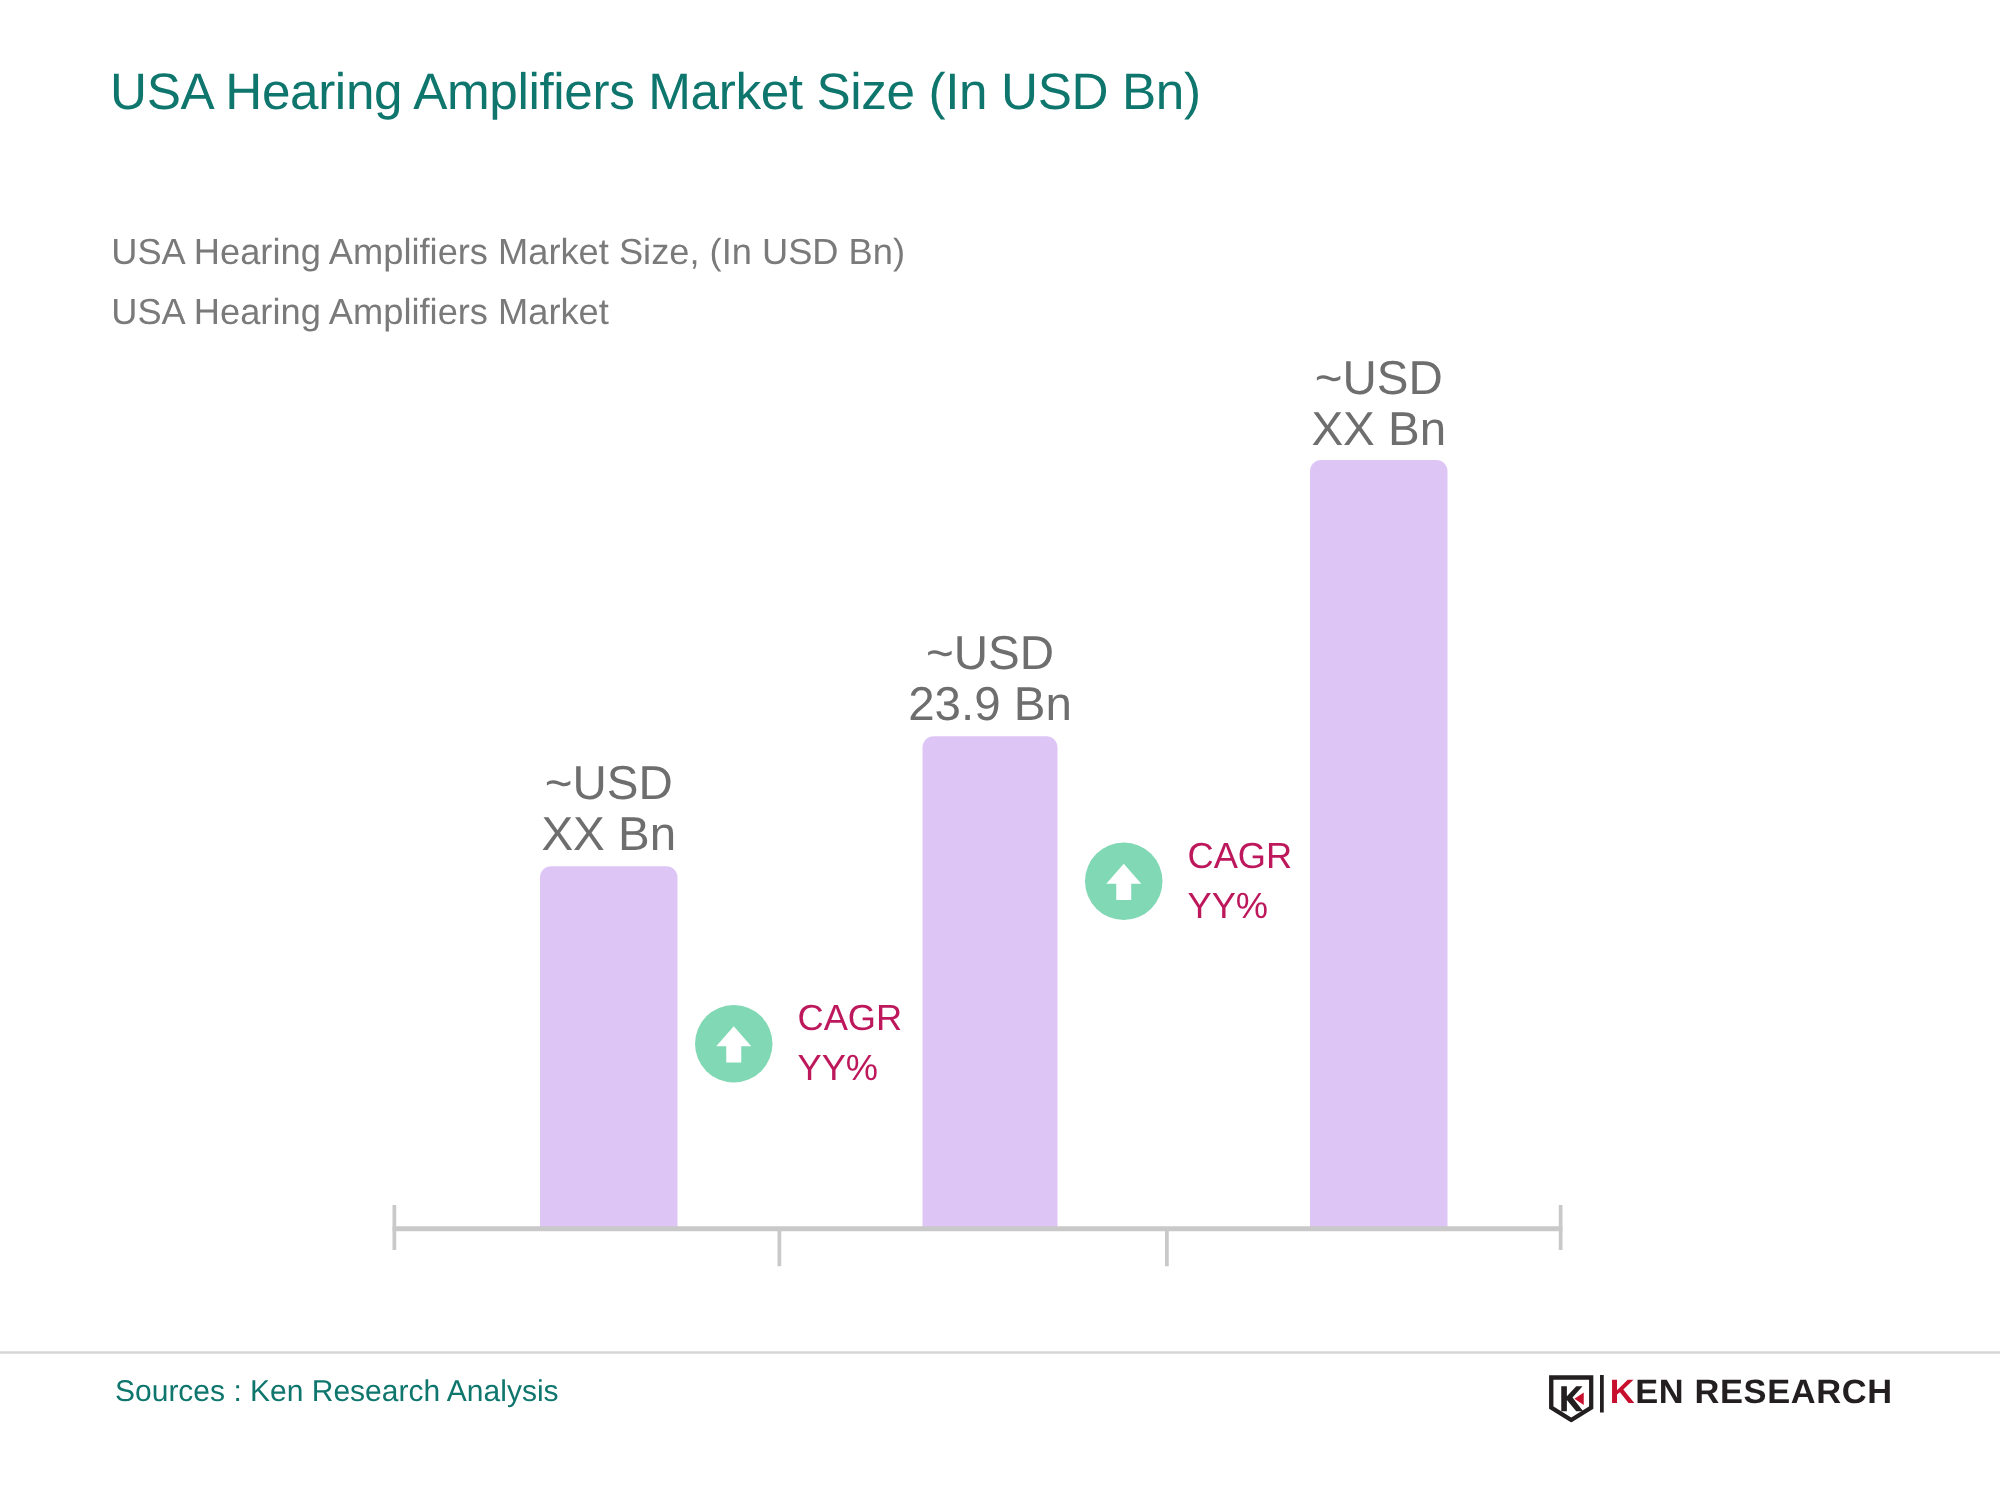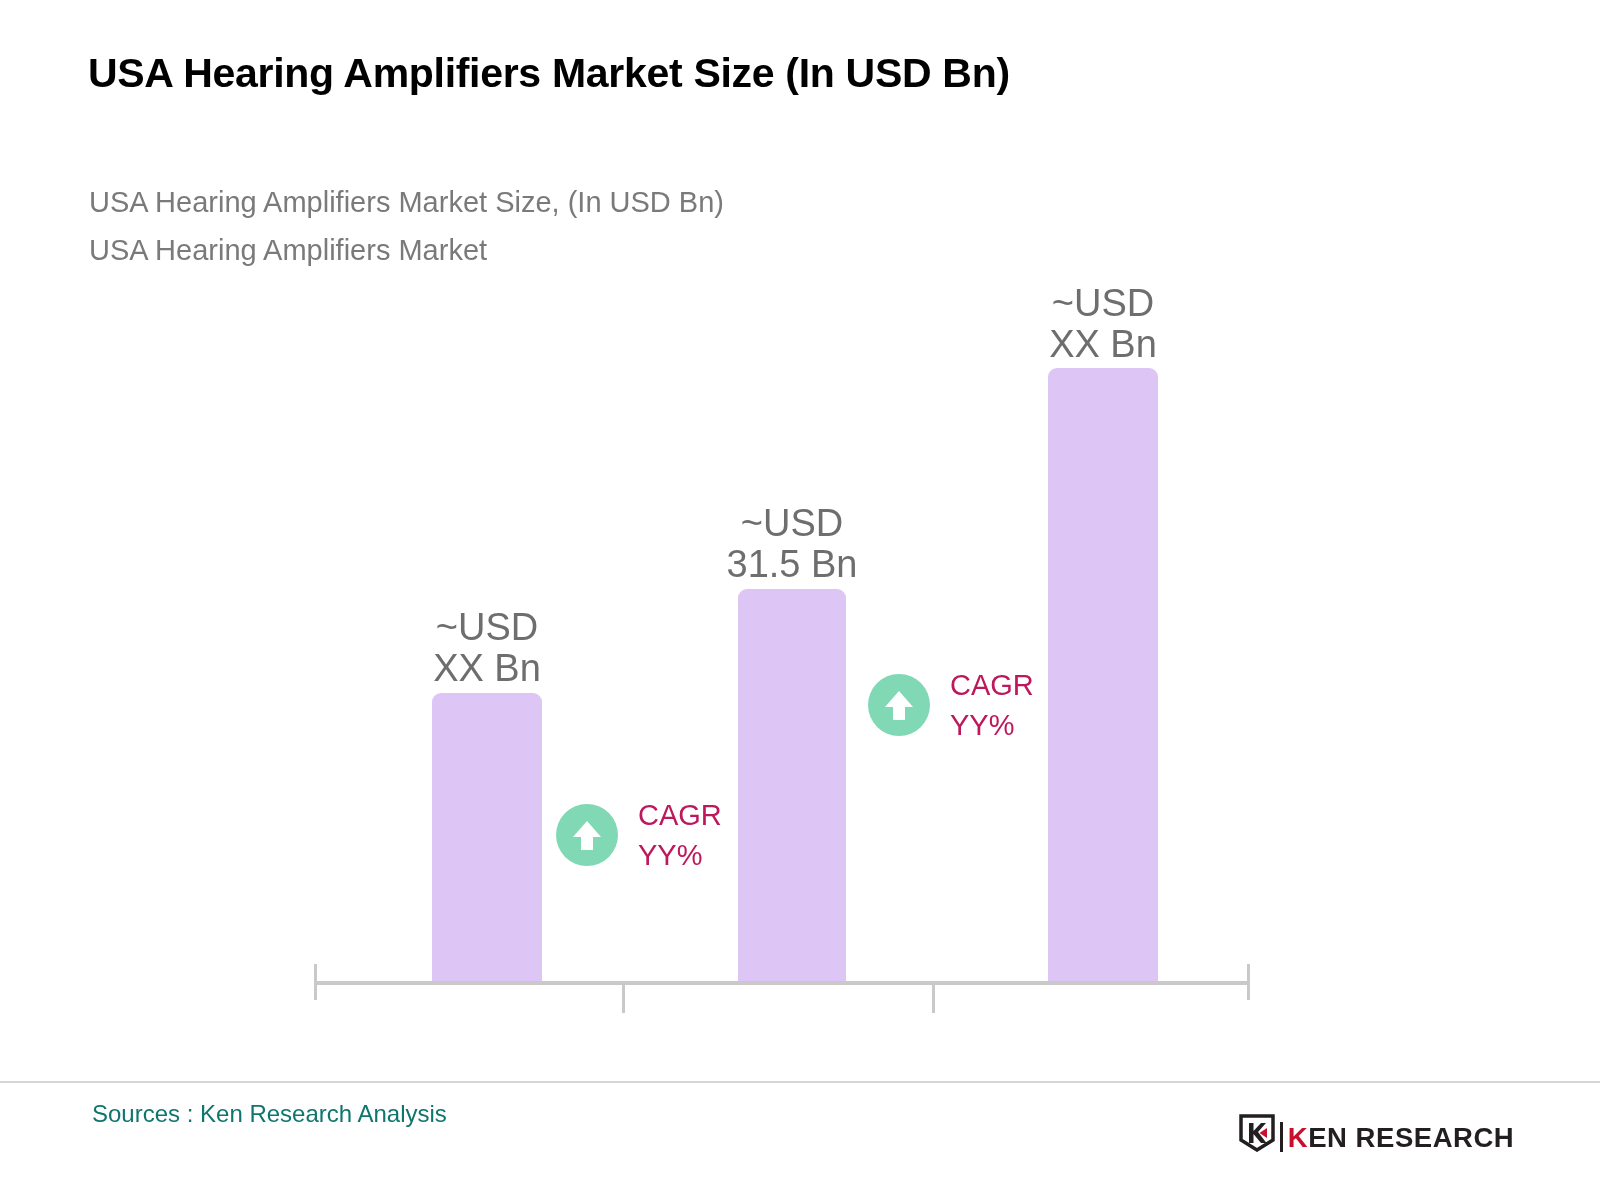--- a/index.html
+++ b/index.html
@@ -16,22 +16,22 @@
     font-family: "Liberation Sans", "DejaVu Sans", sans-serif;
     -webkit-font-smoothing: antialiased;
   }
 
   
   #chart-title {
     position: absolute;
     left: 88px;
     top: 50px;
     font-size: 41px;
-    font-weight: bold;
-    color: #000000;
+    font-weight: normal;
+    color: #0f766e;
     letter-spacing: -0.3px;
     white-space: nowrap;
     text-align: right;
   }
   #chart-subtitle {
     position: absolute;
     left: 89px;
     top: 178px;
     font-size: 29px;
     color: #7a7a7a;
@@ -135,23 +135,22 @@
     top: 1100px;
     font-size: 24px;
     color: #0f766e;
     white-space: nowrap;
   }
   #brand-logo {
     position: absolute;
     right: 88px;
     top: 1100px;
     display: flex;
-    align-items: flex-end;
+    align-items: flex-start;
     height: 40px;
-    margin-top: 12px;
   }
   #brand-logo .logo-mark { flex: 0 0 auto; display: block; }
   #brand-logo .logo-divider {
     width: 3px;
     height: 30px;
     background: #231f20;
     margin: 0 7px 0 5px;
   }
   #brand-logo .logo-wordmark {
     font-size: 27px;
@@ -179,21 +178,21 @@
 
   <div class="bar" style="left:432px; top:693px; width:110px; height:290px;"></div>
   <div class="bar-value-label" style="left:397px; top:607px; width:180px;">
     <span>~USD</span>
     <span>XX Bn</span>
   </div>
 
   <div class="bar" style="left:738px; top:589px; width:108px; height:394px;"></div>
   <div class="bar-value-label" style="left:702px; top:503px; width:180px;">
     <span>~USD</span>
-    <span>31.5 Bn</span>
+    <span>23.9 Bn</span>
   </div>
 
   <div class="bar" style="left:1048px; top:368px; width:110px; height:615px;"></div>
   <div class="bar-value-label" style="left:1013px; top:283px; width:180px;">
     <span>~USD</span>
     <span>XX Bn</span>
   </div>
 
   <div class="cagr-badge" style="left:556px; top:795px;">
     <div class="cagr-circle">

